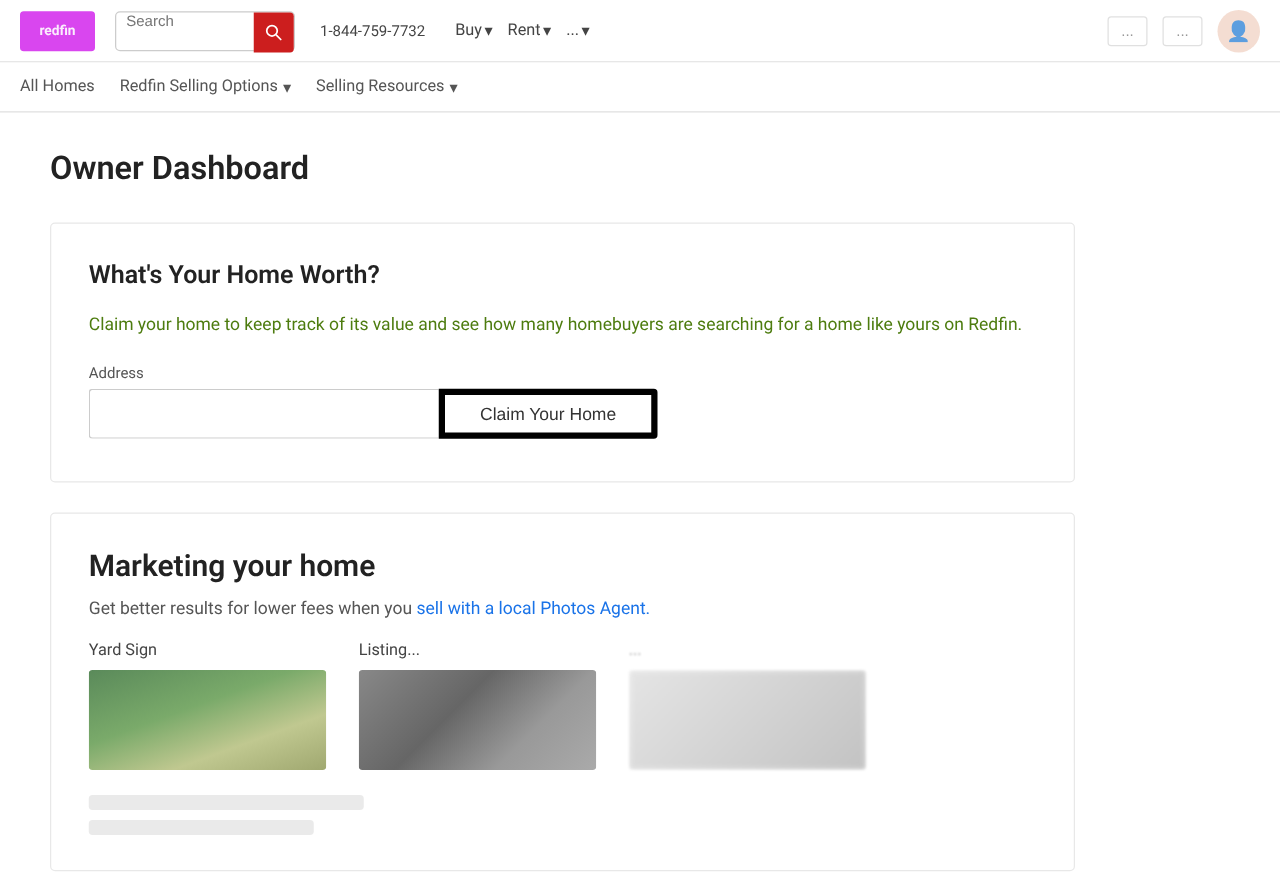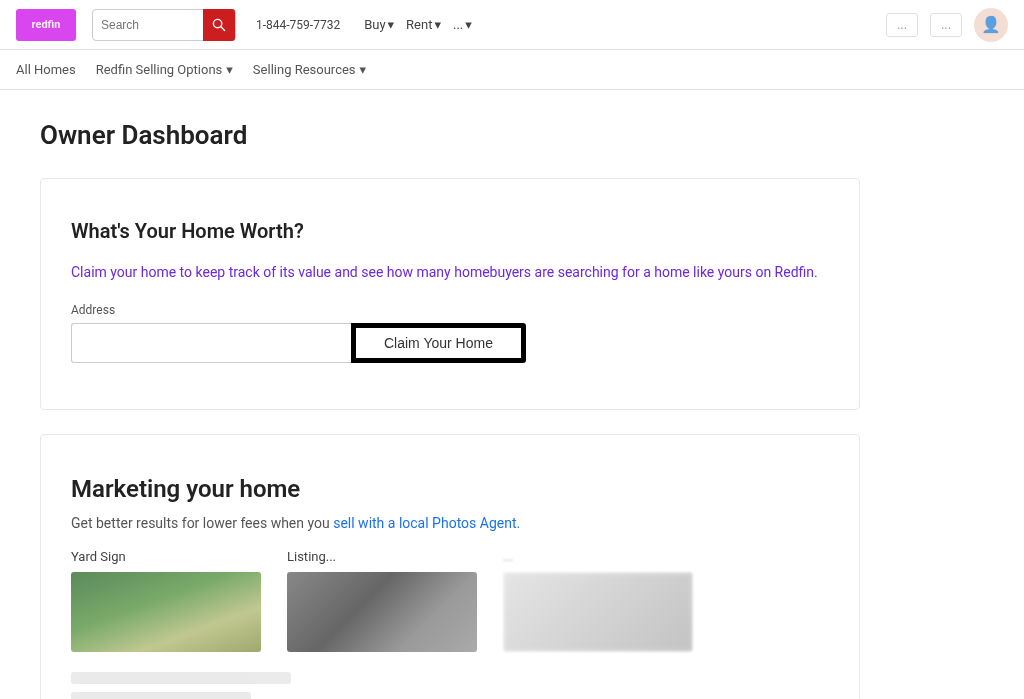--- a/index.html
+++ b/index.html
@@ -20,21 +20,21 @@
       height: 32px;
       background: #d946ef;
       border-radius: 3px;
       display: flex;
       align-items: center;
       justify-content: center;
     }
     .logo-text { color: #fff; font-weight: bold; font-size: 11px; opacity: 0.9; }
     .search-bar {
       display: flex;
-      align-items: center;
+      align-items: flex-start;
       border: 1px solid #ccc;
       border-radius: 4px;
       height: 32px;
       flex: 0 0 140px;
     }
     .search-bar input {
       border: none;
       outline: none;
       padding: 0 8px;
       font-size: 12px;
@@ -110,34 +110,34 @@
       font-size: 26px;
       font-weight: 600;
       color: #222;
       margin-bottom: 28px;
     }
 
     .section-card {
       background: #fff;
       border: 1px solid #e8e8e8;
       border-radius: 4px;
-      padding: 40px 30px;
+      padding: 28px 30px;
       margin-bottom: 24px;
     }
 
     .section-heading {
       font-size: 20px;
       font-weight: 600;
       color: #222;
       margin-bottom: 18px;
     }
 
     .claim-description {
       font-size: 14px;
-      color: #6d28d9;
+      color: #4d7c0f;
       line-height: 1.6;
       margin-bottom: 20px;
     }
 
     .address-label {
       font-size: 12px;
       color: #555;
       margin-bottom: 6px;
     }
 

